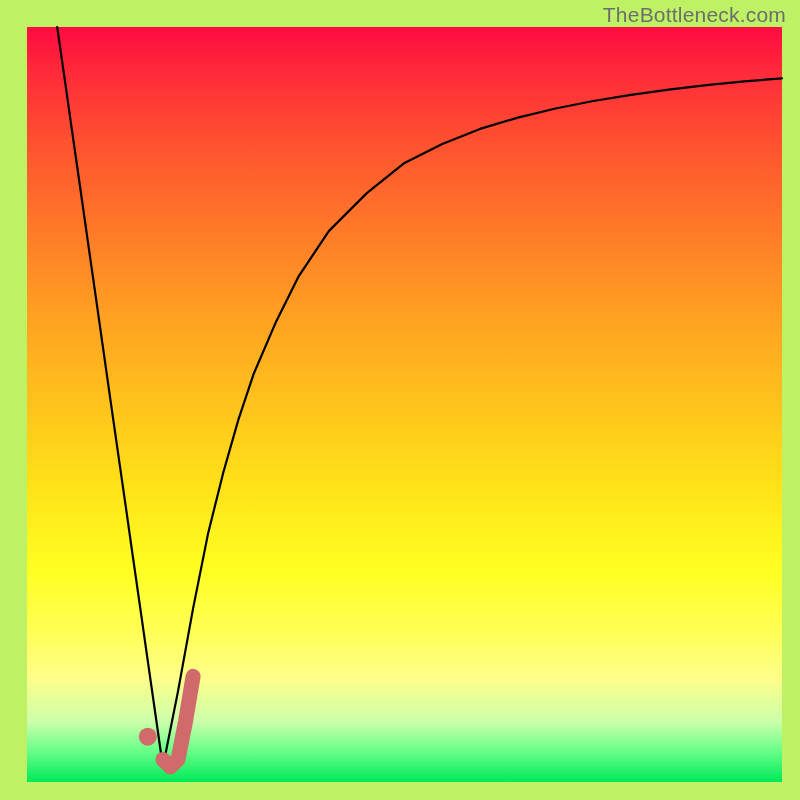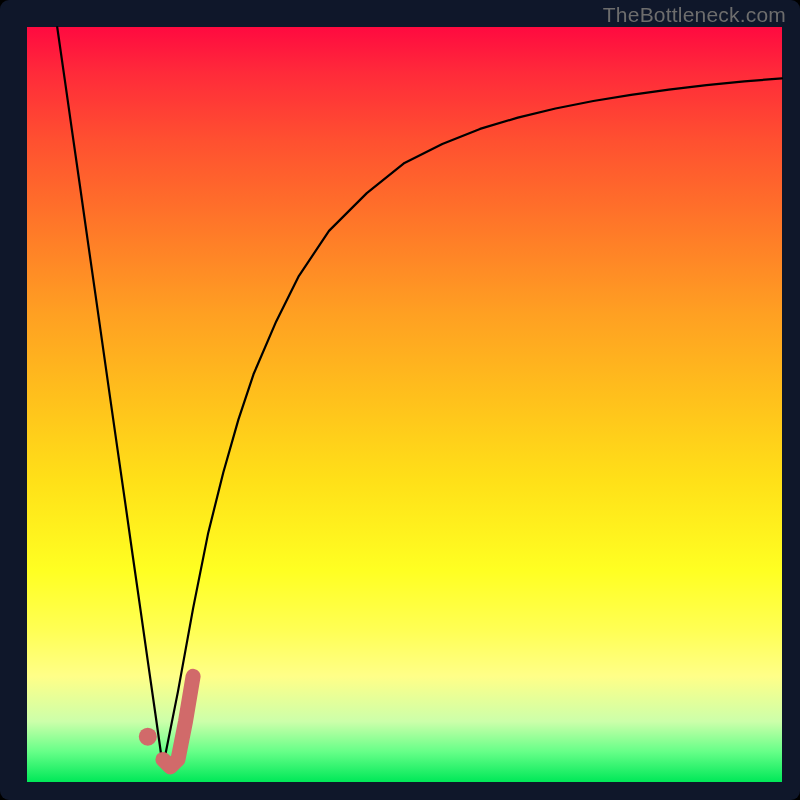--- a/index.html
+++ b/index.html
@@ -8,22 +8,21 @@
     width: 800px;
     height: 800px;
     background: #000;
     font-family: Arial, Helvetica, sans-serif;
     overflow: hidden;
   }
   .frame {
     position: relative;
     width: 800px;
     height: 800px;
-    background: #0f172a;
-    border-radius: 9px;
+    background: #bef264;
   }
   .plot-area {
     position: absolute;
     left: 27px;
     top: 27px;
     width: 755px;
     height: 755px;
     background: linear-gradient(to bottom,
       #ff0a40 0%,
       #ff2a3a 6%,

